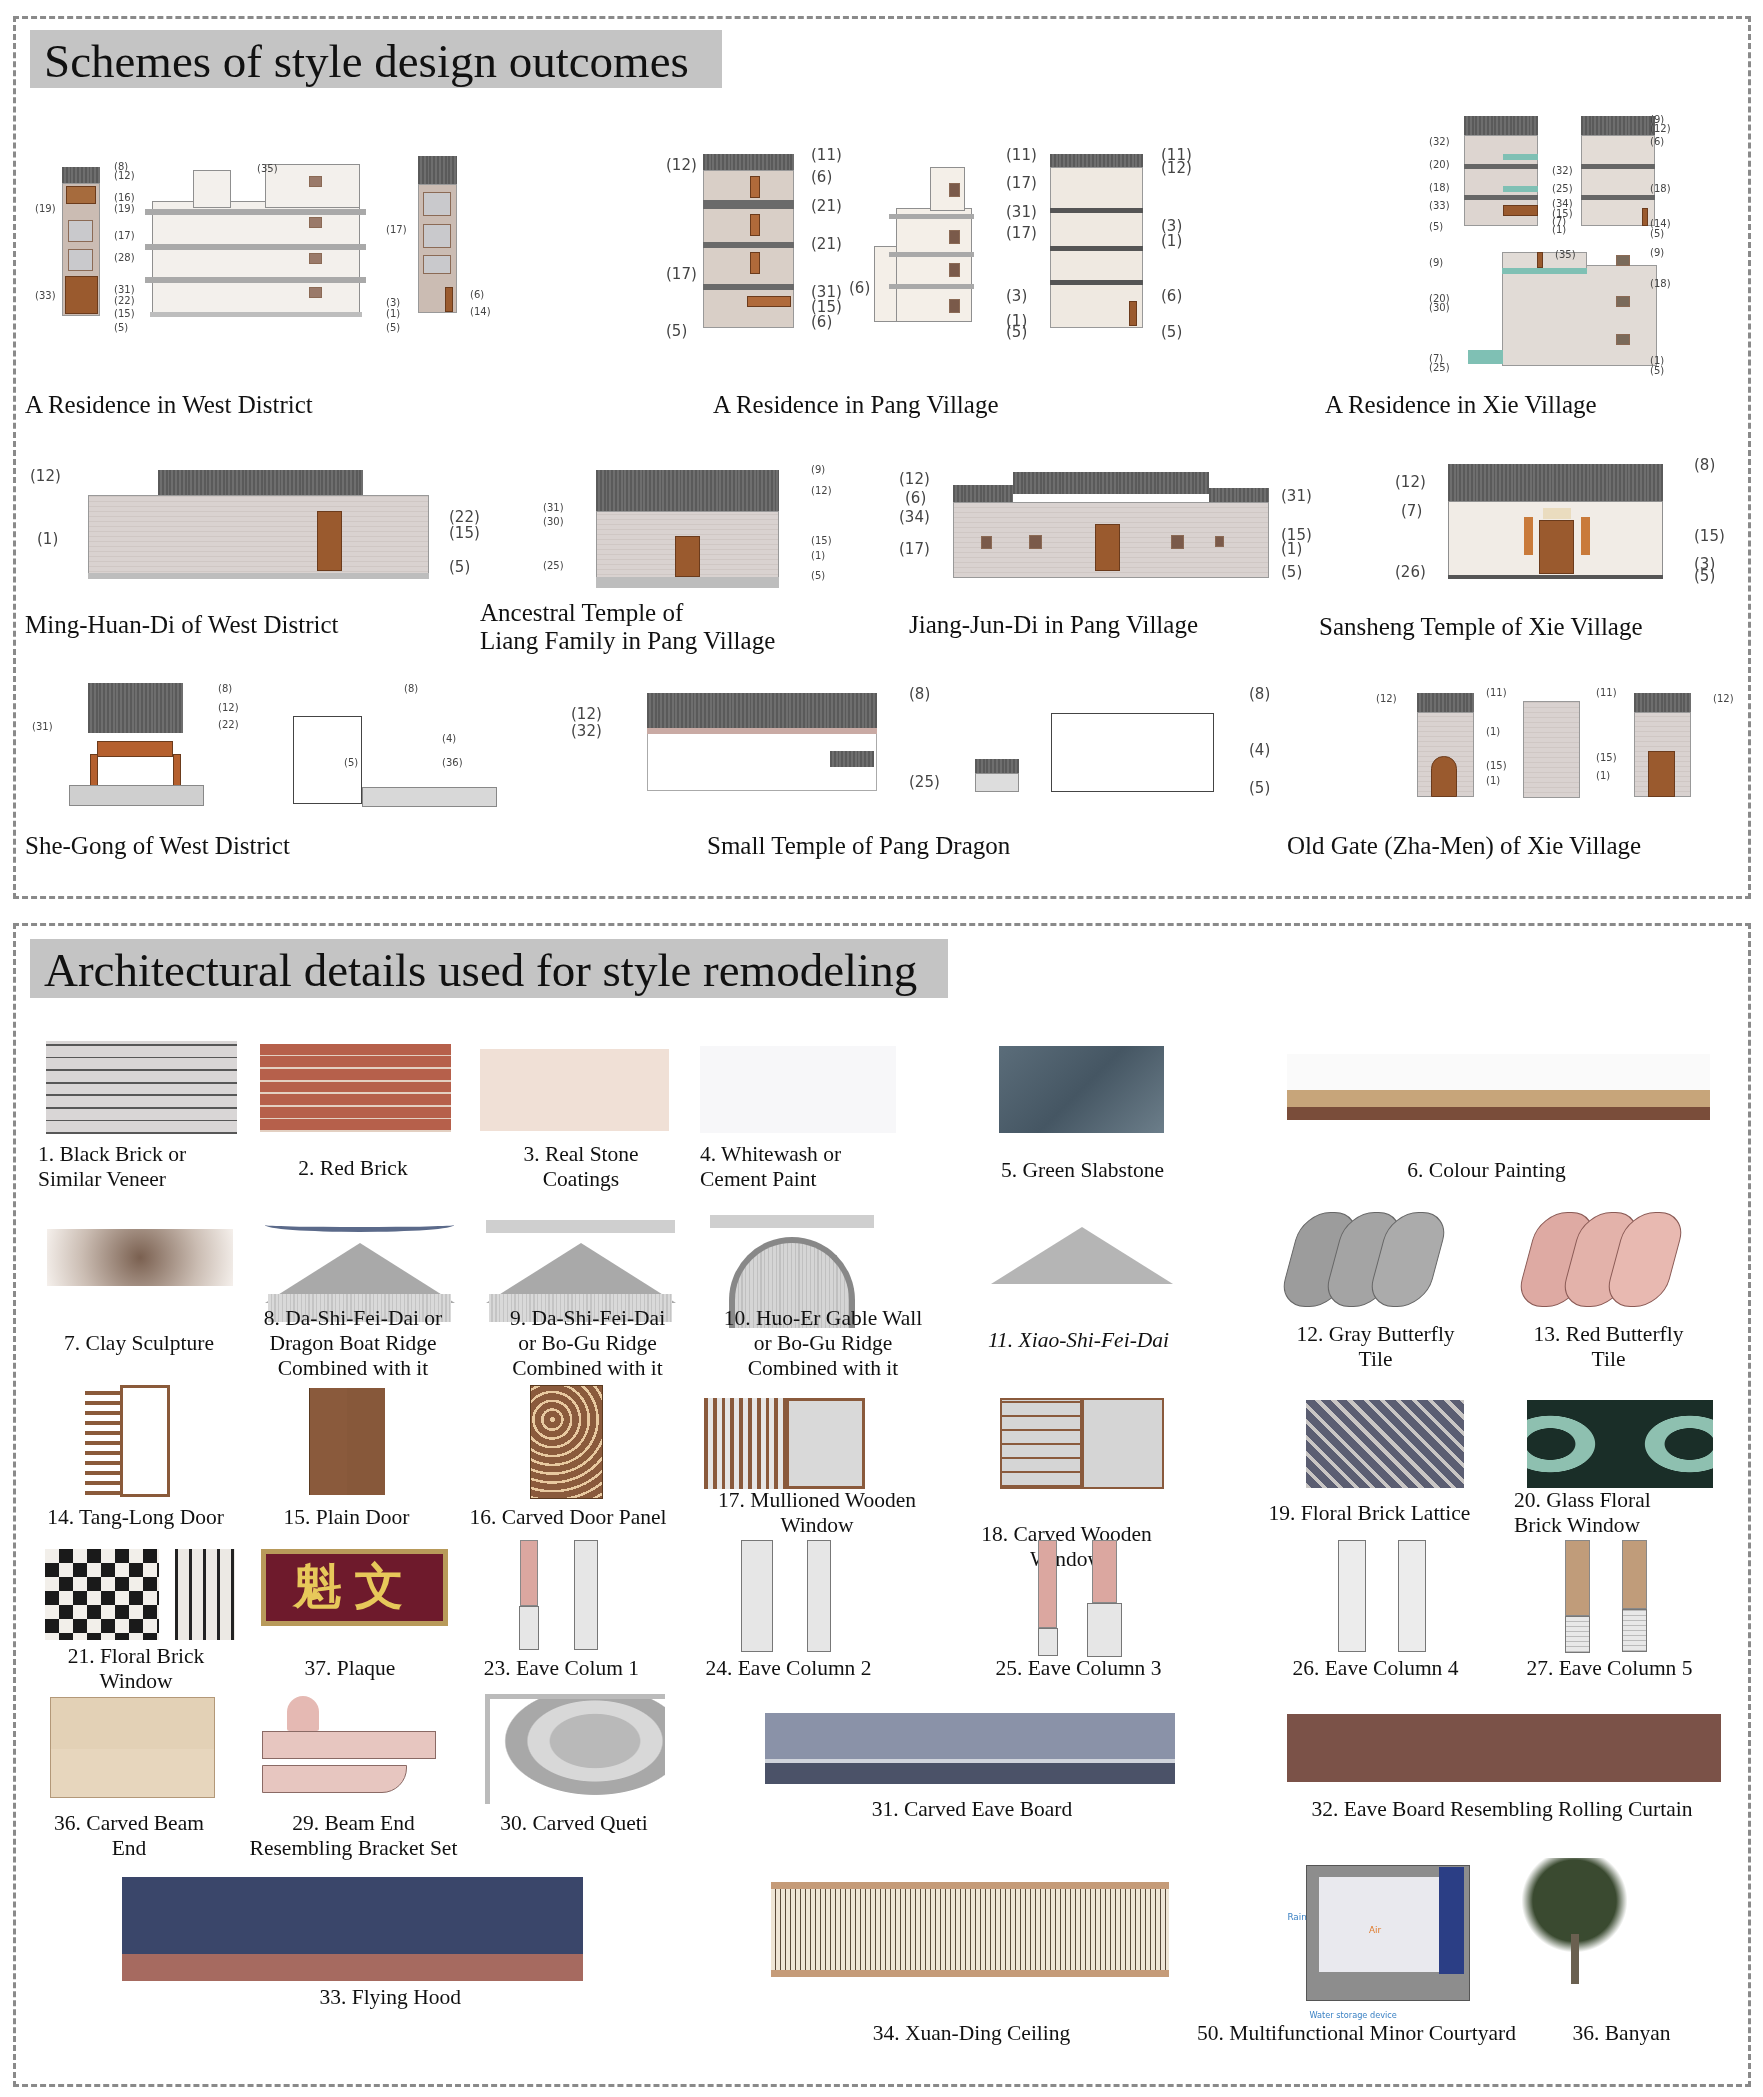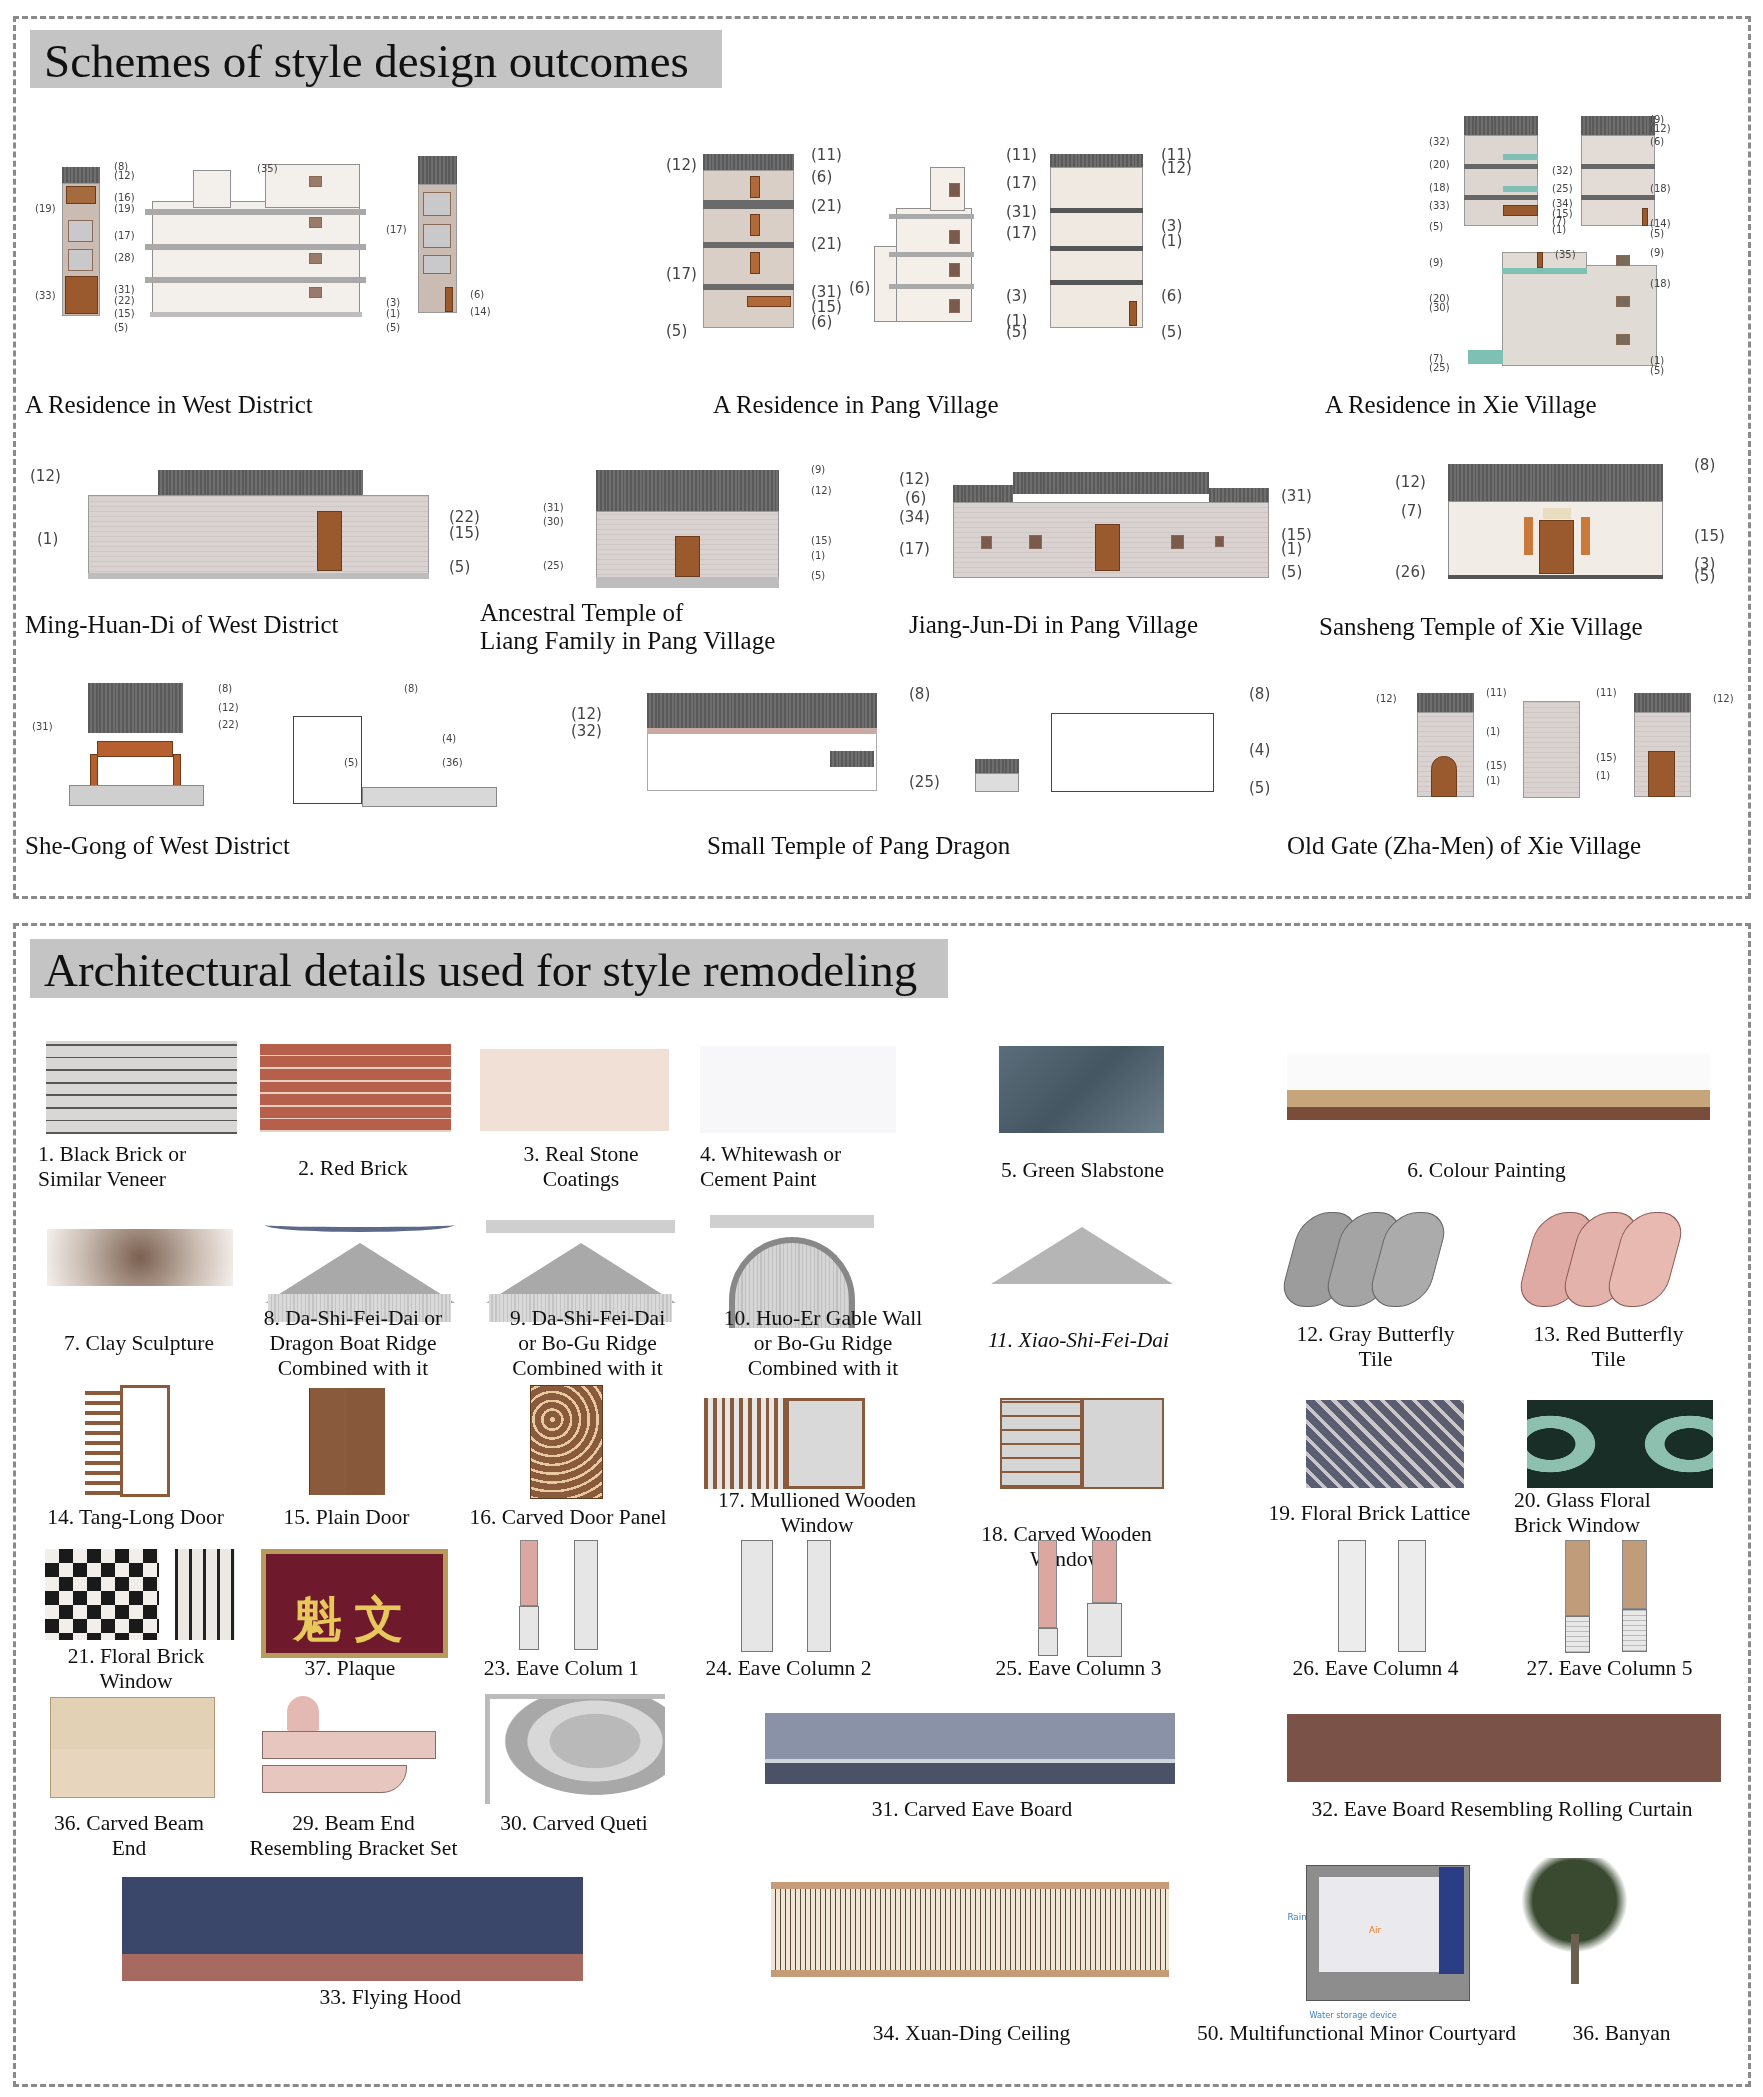--- a/index.html
+++ b/index.html
@@ -393,21 +393,21 @@
 <div class="dcap" style="left:694px;top:1488px;width:246px;">17. Mullioned Wooden
 Window</div>
 <div class="dcap" style="left:959px;top:1488px;width:215px;margin-top:34px;">18. Carved Wooden
 Window</div>
 <div class="dcap" style="left:1237px;top:1501px;width:265px;">19. Floral Brick Lattice</div>
 <div class="dcap" style="left:1514px;top:1488px;width:215px;text-align:left;">20. Glass Floral
    Brick Window</div>
 
 <div class="tex" style="left:45px;top:1549px;width:114px;height:91px;background:repeating-conic-gradient(#1a1a1a 0 25%,#f2efea 0 50%) 0 0/28px 28px;"></div>
 <div class="tex" style="left:175px;top:1549px;width:60px;height:91px;background:repeating-linear-gradient(90deg,#222 0 3.2px,#ece9e4 3.2px 14px);"></div>
-<div class="tex" style="left:261px;top:1549px;width:187px;height:109px;background:#6e1a2c;border:5px solid #b89a5a;box-sizing:border-box;display:flex;align-items:flex-end;justify-content:center;">
+<div class="tex" style="left:261px;top:1549px;width:187px;height:77px;background:#6e1a2c;border:5px solid #b89a5a;box-sizing:border-box;display:flex;align-items:flex-start;justify-content:center;">
   <span style="font-family:'DejaVu Sans',sans-serif;font-size:49px;color:#e7c85a;letter-spacing:12.6px;font-weight:bold;">魁文</span>
 </div>
 <div class="bld" style="left:517px;top:1540px;width:101px;height:114px;">
   <div class="tex" style="left:3.2px;top:0;width:17.7px;height:66px;background:#dba7a0;border:0.6px solid #888;"></div>
   <div class="tex" style="left:1.9px;top:66px;width:20px;height:44px;background:#e6e6e6;border:0.6px solid #777;"></div>
   <div class="tex" style="left:57px;top:0;width:24px;height:110px;background:#e6e6e6;border:0.6px solid #777;"></div>
 </div>
 <div class="bld" style="left:741px;top:1540px;width:95px;height:114px;">
   <div class="tex" style="left:0;top:0;width:32px;height:112px;background:#e6e6e6;border:0.6px solid #777;"></div>
   <div class="tex" style="left:66px;top:0;width:24px;height:112px;background:#e6e6e6;border:0.6px solid #777;"></div>

